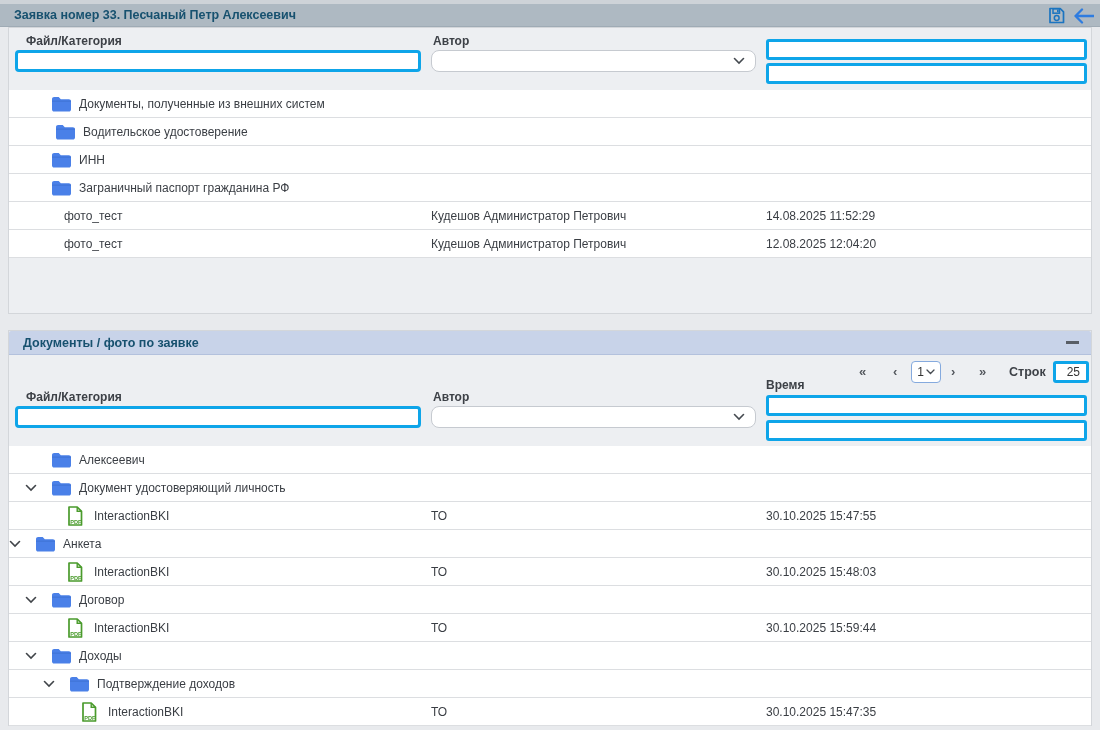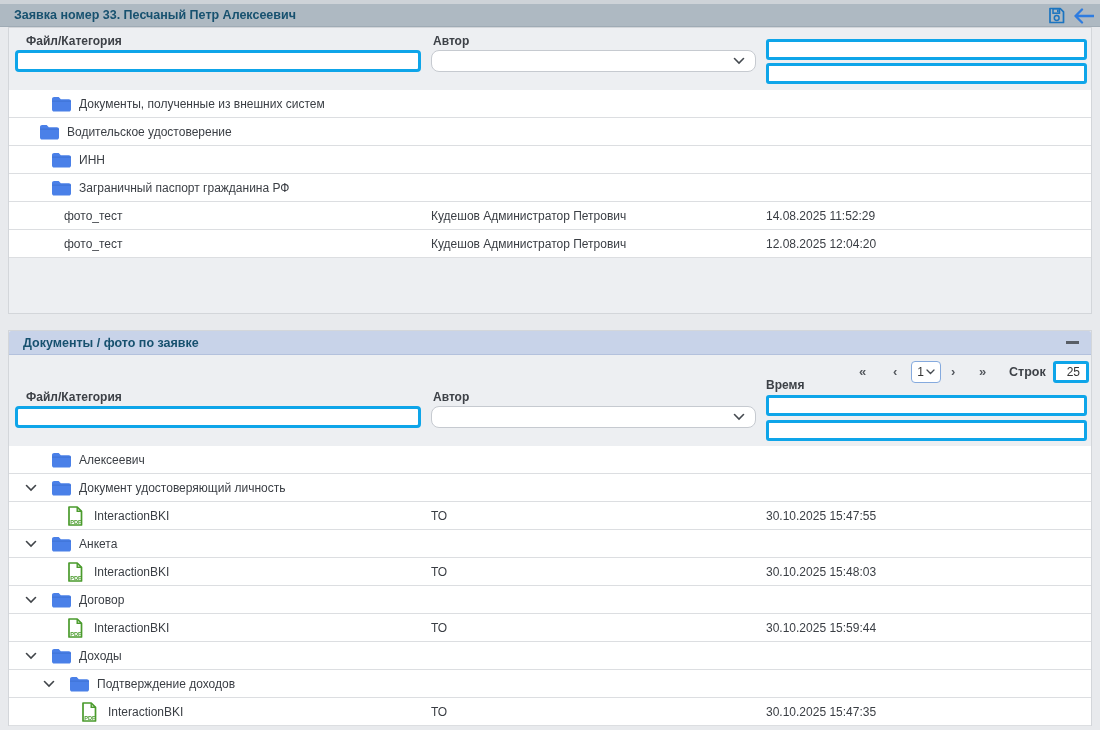--- a/index.html
+++ b/index.html
@@ -118,21 +118,21 @@
           <span class="fold-ic">
             <svg width="21" height="16" viewBox="0 0 21 16">
               <path d="M1 3.1 C1 1.9 1.9 1 3.1 1 h4.6 l2.1 2.2 h8.1 c1.2 0 2.1 0.9 2.1 2.1 v8.2 c0 1.2 -0.9 2.1 -2.1 2.1 H3.1 C1.9 15.6 1 14.7 1 13.5 Z" fill="#4a80e8"></path>
               <path d="M1 4.6 h19 v1.1 H1 Z" fill="#3f73d6"></path>
             </svg>
           </span>
           <span>Документы, полученные из внешних систем</span>
         </div>
       </div>
       <div class="trow">
-        <div class="cell-name" style="padding-left: 4px;">
+        <div class="cell-name" style="padding-left: 20px;">
           <span class="chev-sp"></span>
           <span class="fold-ic">
             <svg width="21" height="16" viewBox="0 0 21 16">
               <path d="M1 3.1 C1 1.9 1.9 1 3.1 1 h4.6 l2.1 2.2 h8.1 c1.2 0 2.1 0.9 2.1 2.1 v8.2 c0 1.2 -0.9 2.1 -2.1 2.1 H3.1 C1.9 15.6 1 14.7 1 13.5 Z" fill="#4a80e8"></path>
               <path d="M1 4.6 h19 v1.1 H1 Z" fill="#3f73d6"></path>
             </svg>
           </span>
           <span>Водительское удостоверение</span>
         </div>
       </div>
@@ -247,21 +247,21 @@
                 <path d="M10.2 1 V5.3 H14.5" fill="none" stroke="#4a9b2c" stroke-width="1.4"></path>
                 <text x="3.2" y="17.6" font-size="5.6" font-weight="bold" fill="#4a9b2c" font-family="Liberation Sans,sans-serif">PDF</text>
               </svg>
             </span>
             <span>InteractionBKI</span>
           </div>
           <div class="cell-author">ТО</div>
           <div class="cell-time">30.10.2025 15:47:55</div>
         </div>
         <div class="trow">
-          <div class="cell-name" style="padding-left: 16px;">
+          <div class="cell-name" style="padding-left: 0;">
             <span class="chev">
               <svg width="12" height="8" viewBox="0 0 12 8">
                 <path d="M1.5 1.5 L6 6 L10.5 1.5" fill="none" stroke="#404449" stroke-width="1.6" stroke-linecap="round"></path>
               </svg>
             </span>
             <span class="fold-ic">
               <svg width="21" height="16" viewBox="0 0 21 16">
                 <path d="M1 3.1 C1 1.9 1.9 1 3.1 1 h4.6 l2.1 2.2 h8.1 c1.2 0 2.1 0.9 2.1 2.1 v8.2 c0 1.2 -0.9 2.1 -2.1 2.1 H3.1 C1.9 15.6 1 14.7 1 13.5 Z" fill="#4a80e8"></path>
                 <path d="M1 4.6 h19 v1.1 H1 Z" fill="#3f73d6"></path>
               </svg>

